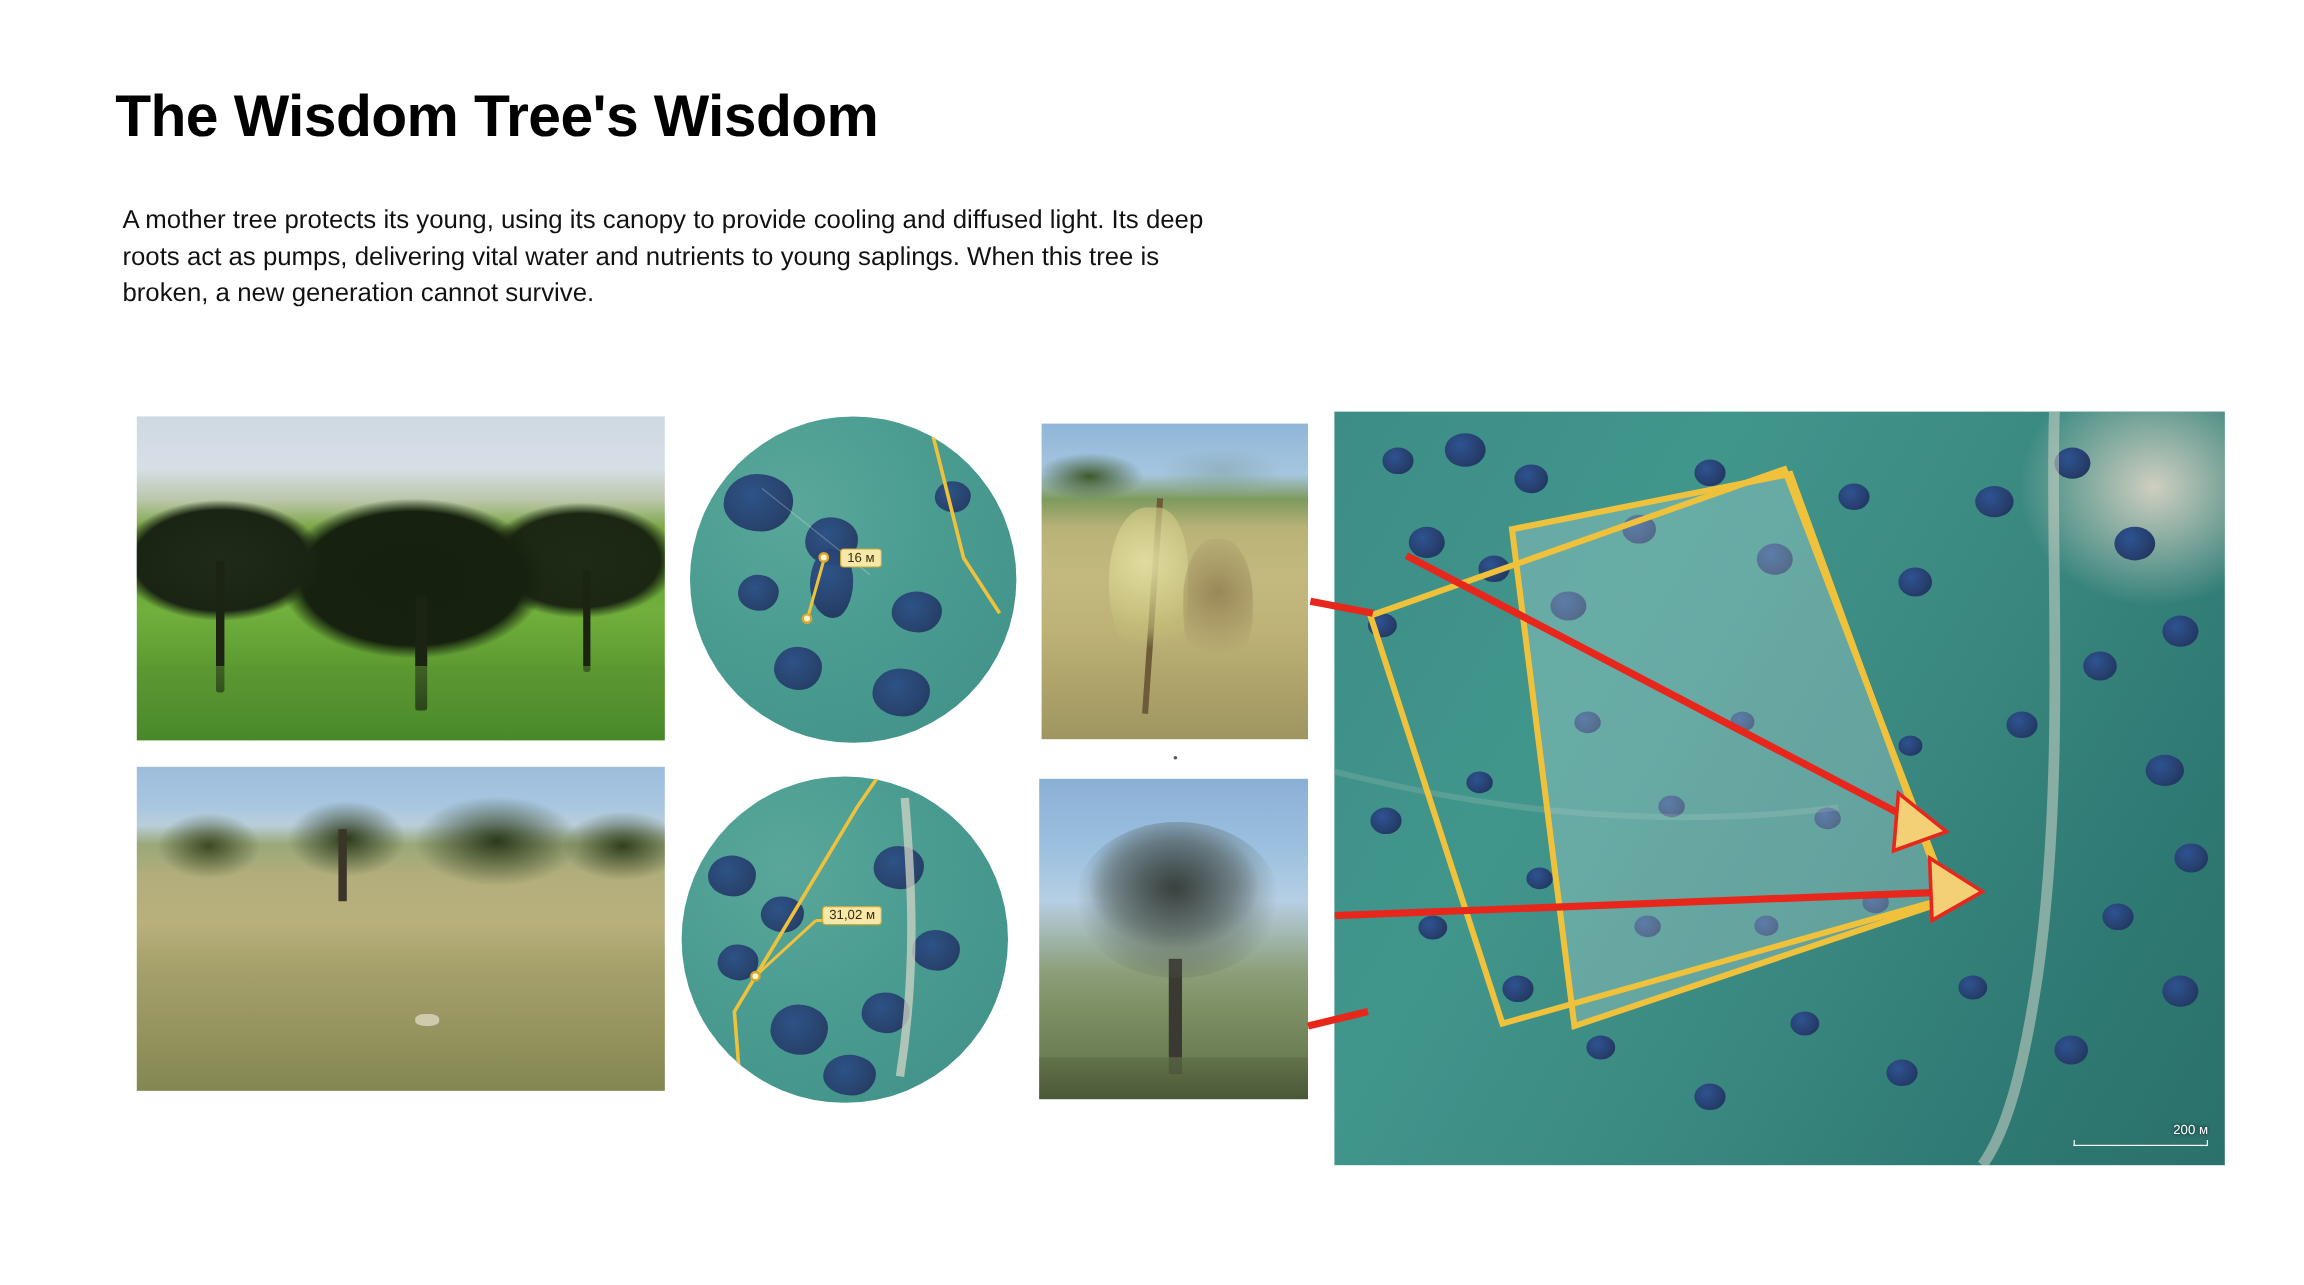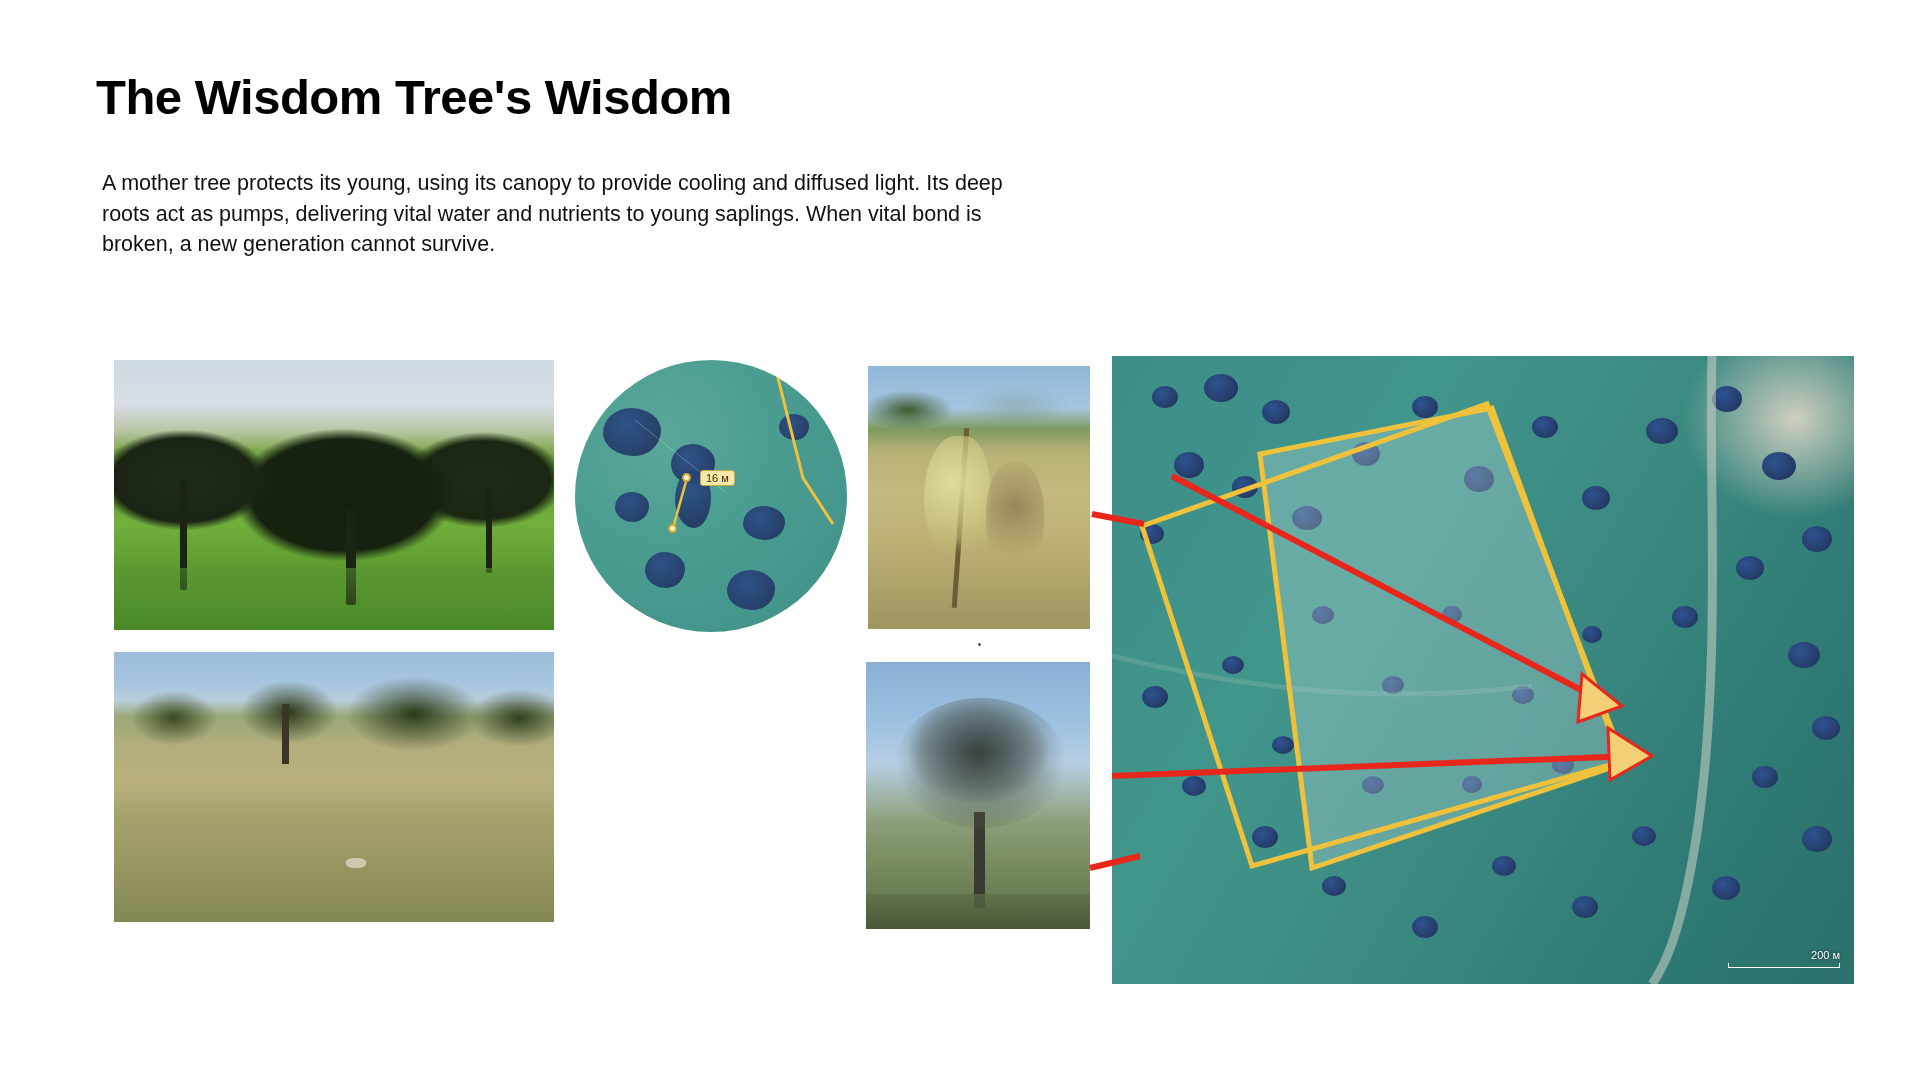--- a/index.html
+++ b/index.html
@@ -35,21 +35,21 @@
     width: 940px;
     font-size: 21.5px;
     line-height: 1.42;
     color: #111;
   }
 
   
   .media-area {
     position: absolute;
     left: 0;
-    top: 16px;
+    top: 3px;
     width: 1920px;
     height: 830px;
   }
 
   .photo {
     position: absolute;
     overflow: hidden;
     background: #9db08a;
   }
 
@@ -189,21 +189,21 @@
     width: 3px; height: 3px;
     background: #555;
     border-radius: 50%;
   }
 </style>
 </head>
 <body>
 
 <div class="slide-title">The Wisdom Tree's Wisdom</div>
 
-<div class="slide-body">A mother tree protects its young, using its canopy to provide cooling and diffused light. Its deep roots act as pumps, delivering vital water and nutrients to young saplings. When vital bond is broken, a new generation cannot survive.</div>
+<div class="slide-body">A mother tree protects its young, using its canopy to provide cooling and diffused light. Its deep roots act as pumps, delivering vital water and nutrients to young saplings. When this tree is broken, a new generation cannot survive.</div>
 
 <div class="media-area">
 
   <div class="photo" id="photo-oak-meadow">
     <div class="trunk" style="left:66px; top:120px; width:7px; height:110px;"></div>
     <div class="trunk" style="left:232px; top:150px; width:10px; height:95px;"></div>
     <div class="trunk" style="left:372px; top:128px; width:6px; height:85px;"></div>
     <div style="position:absolute;left:0;top:208px;width:440px;height:62px;background:linear-gradient(to bottom, rgba(90,150,50,0.55), rgba(60,120,35,0.15));"></div>
   </div>
 
@@ -239,20 +239,38 @@
     <svg width="272" height="272" style="position:absolute;left:0;top:0;">
       <path d="M196 -10 L228 118 L258 164" stroke="#f0c23c" stroke-width="3" fill="none"></path>
       <path d="M112 118 L98 168" stroke="#f0c23c" stroke-width="2.5" fill="none"></path>
       <path d="M60 60 L150 132" stroke="rgba(255,255,255,0.25)" stroke-width="1" fill="none"></path>
     </svg>
     <div class="meas-dot" style="left:107px; top:113px;"></div>
     <div class="meas-dot" style="left:93px; top:164px;"></div>
     <div class="meas-label" style="left:125px; top:110px;">16 м</div>
   </div>
 
+  <div class="map-circle" id="map-circle-31m">
+    <div class="canopy" style="left:22px; top:66px; width:40px; height:34px;"></div>
+    <div class="canopy" style="left:66px; top:100px; width:36px; height:30px;"></div>
+    <div class="canopy" style="left:30px; top:140px; width:34px; height:30px;"></div>
+    <div class="canopy" style="left:74px; top:190px; width:48px; height:42px;"></div>
+    <div class="canopy" style="left:160px; top:58px; width:42px; height:36px;"></div>
+    <div class="canopy" style="left:192px; top:128px; width:40px; height:34px;"></div>
+    <div class="canopy" style="left:150px; top:180px; width:40px; height:34px;"></div>
+    <div class="canopy" style="left:118px; top:232px; width:44px; height:34px;"></div>
+    <svg width="272" height="272" style="position:absolute;left:0;top:0;">
+      <path d="M168 -6 L146 26 L44 196 L50 272" stroke="#f0c23c" stroke-width="3" fill="none"></path>
+      <path d="M112 120 L62 166" stroke="#f0c23c" stroke-width="2.5" fill="none"></path>
+      <path d="M112 120 L152 120" stroke="#f0c23c" stroke-width="2.5" fill="none"></path>
+      <path d="M186 18 C192 90, 196 160, 182 250" stroke="rgba(208,212,198,0.75)" stroke-width="7" fill="none"></path>
+    </svg>
+    <div class="meas-dot" style="left:57px; top:162px;"></div>
+    <div class="meas-label" style="left:117px; top:108px;">31,02 м</div>
+  </div>
 
   <div id="aerial-map">
 
     <div class="aerial-tree" style="left:40px;top:30px;width:26px;height:22px;"></div>
     <div class="aerial-tree" style="left:92px;top:18px;width:34px;height:28px;"></div>
     <div class="aerial-tree" style="left:150px;top:44px;width:28px;height:24px;"></div>
     <div class="aerial-tree" style="left:62px;top:96px;width:30px;height:26px;"></div>
     <div class="aerial-tree" style="left:120px;top:120px;width:26px;height:22px;"></div>
     <div class="aerial-tree" style="left:28px;top:168px;width:24px;height:20px;"></div>
     <div class="aerial-tree" style="left:180px;top:150px;width:30px;height:24px;"></div>

